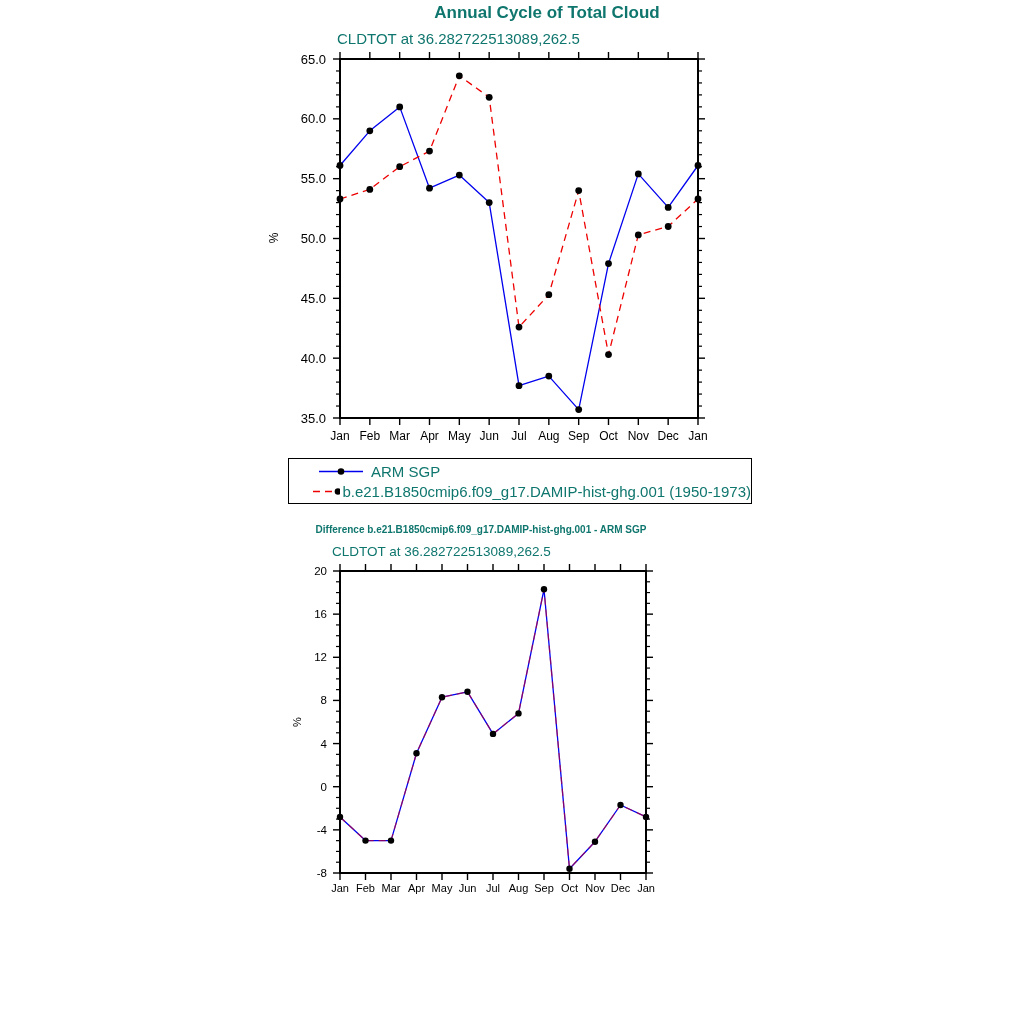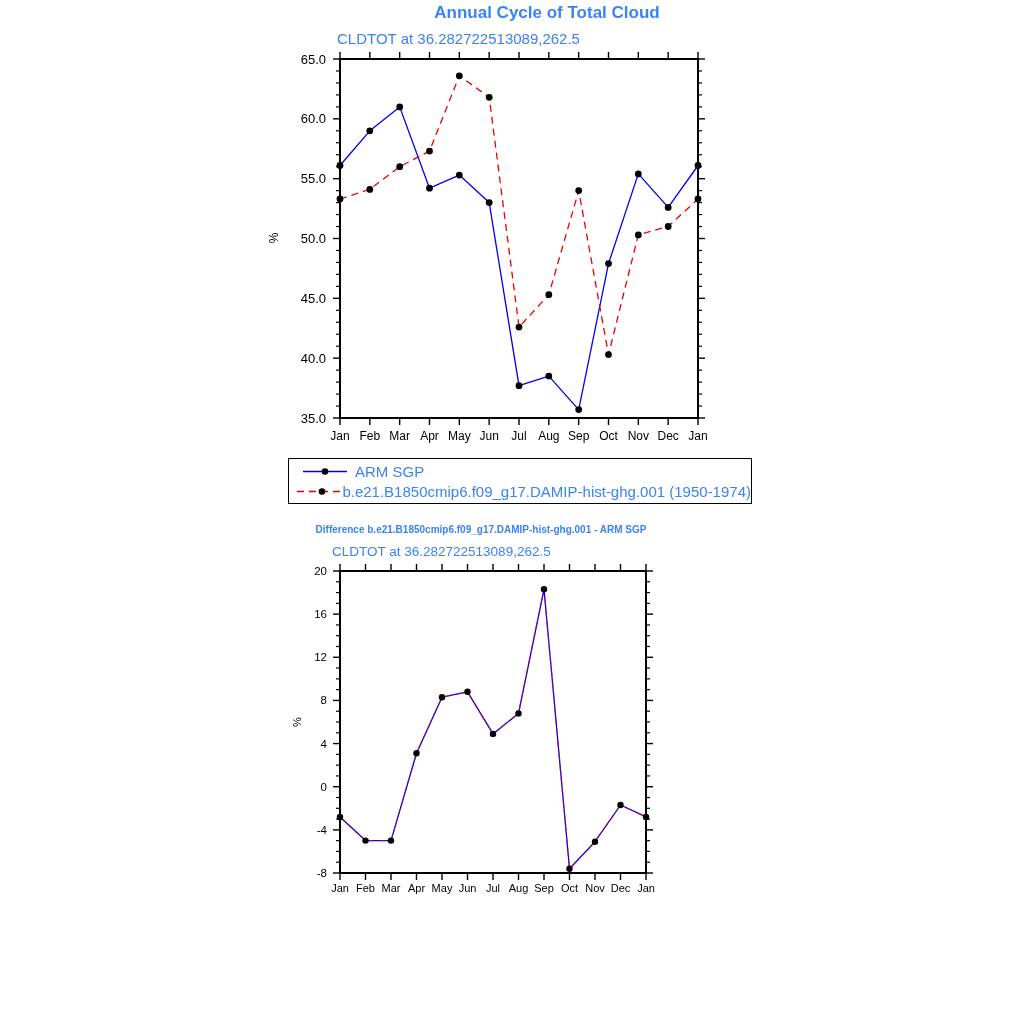--- a/index.html
+++ b/index.html
@@ -1,28 +1,28 @@
 <!DOCTYPE html>
 <html><head>
 <meta charset="utf-8">
 <style>
   html,body{margin:0;padding:0;background:#ffffff;}
   .page{position:relative;width:884px;height:1024px;background:#ffffff;overflow:hidden;
-        font-family:"Liberation Sans",sans-serif;color:#3b82f6;}
+        font-family:"Liberation Sans",sans-serif;color:#0f766e;}
   .chart-title{position:absolute;font-weight:bold;white-space:nowrap;text-align:center;}
   .t1{left:287px;top:3px;width:520px;font-size:17px;}
   .t2{left:221px;top:524px;width:520px;font-size:10px;}
   .chart-subtitle{position:absolute;white-space:nowrap;}
   .s1{left:337px;top:30px;font-size:15px;}
   .s2{left:332px;top:544px;font-size:13.5px;}
   #plots{position:absolute;left:0;top:0;}
   #plots text{fill:#000;font-family:"Liberation Sans",sans-serif;}
   .legend{position:absolute;left:288px;top:458px;width:464px;height:46px;border:1px solid #000;
           box-sizing:border-box;display:flex;flex-direction:column;justify-content:center;
-          padding-left:6px;background:#fff;}
+          padding-left:22px;background:#fff;}
   .legend-row{display:flex;align-items:center;height:20px;}
   .legend-label{font-size:15px;margin-left:2px;white-space:nowrap;}
 </style>
 </head>
 <body>
 
 <div class="page">
 
   <div class="chart-title t1">Annual Cycle of Total Cloud</div>
   <div class="chart-subtitle s1">CLDTOT at 36.282722513089,262.5</div>
@@ -329,17 +329,17 @@
         <line x1="8" y1="6.5" x2="52" y2="6.5" stroke-width="1.4" stroke="#0000ee"></line>
         <circle cx="30" cy="6.5" r="3.3" fill="#000"></circle>
       </svg>
       <span class="legend-label">ARM SGP</span>
     </div>
     <div class="legend-row">
       <svg width="58" height="13">
         <line x1="2" y1="6.5" x2="52" y2="6.5" stroke-width="1.4" stroke-dasharray="7 5" stroke="#ee0000"></line>
         <circle cx="27" cy="6.5" r="3.3" fill="#000"></circle>
       </svg>
-      <span class="legend-label">b.e21.B1850cmip6.f09_g17.DAMIP-hist-ghg.001 (1950-1974)</span>
+      <span class="legend-label">b.e21.B1850cmip6.f09_g17.DAMIP-hist-ghg.001 (1950-1973)</span>
     </div>
   </div>
 
 </div>
 
 </body></html>

